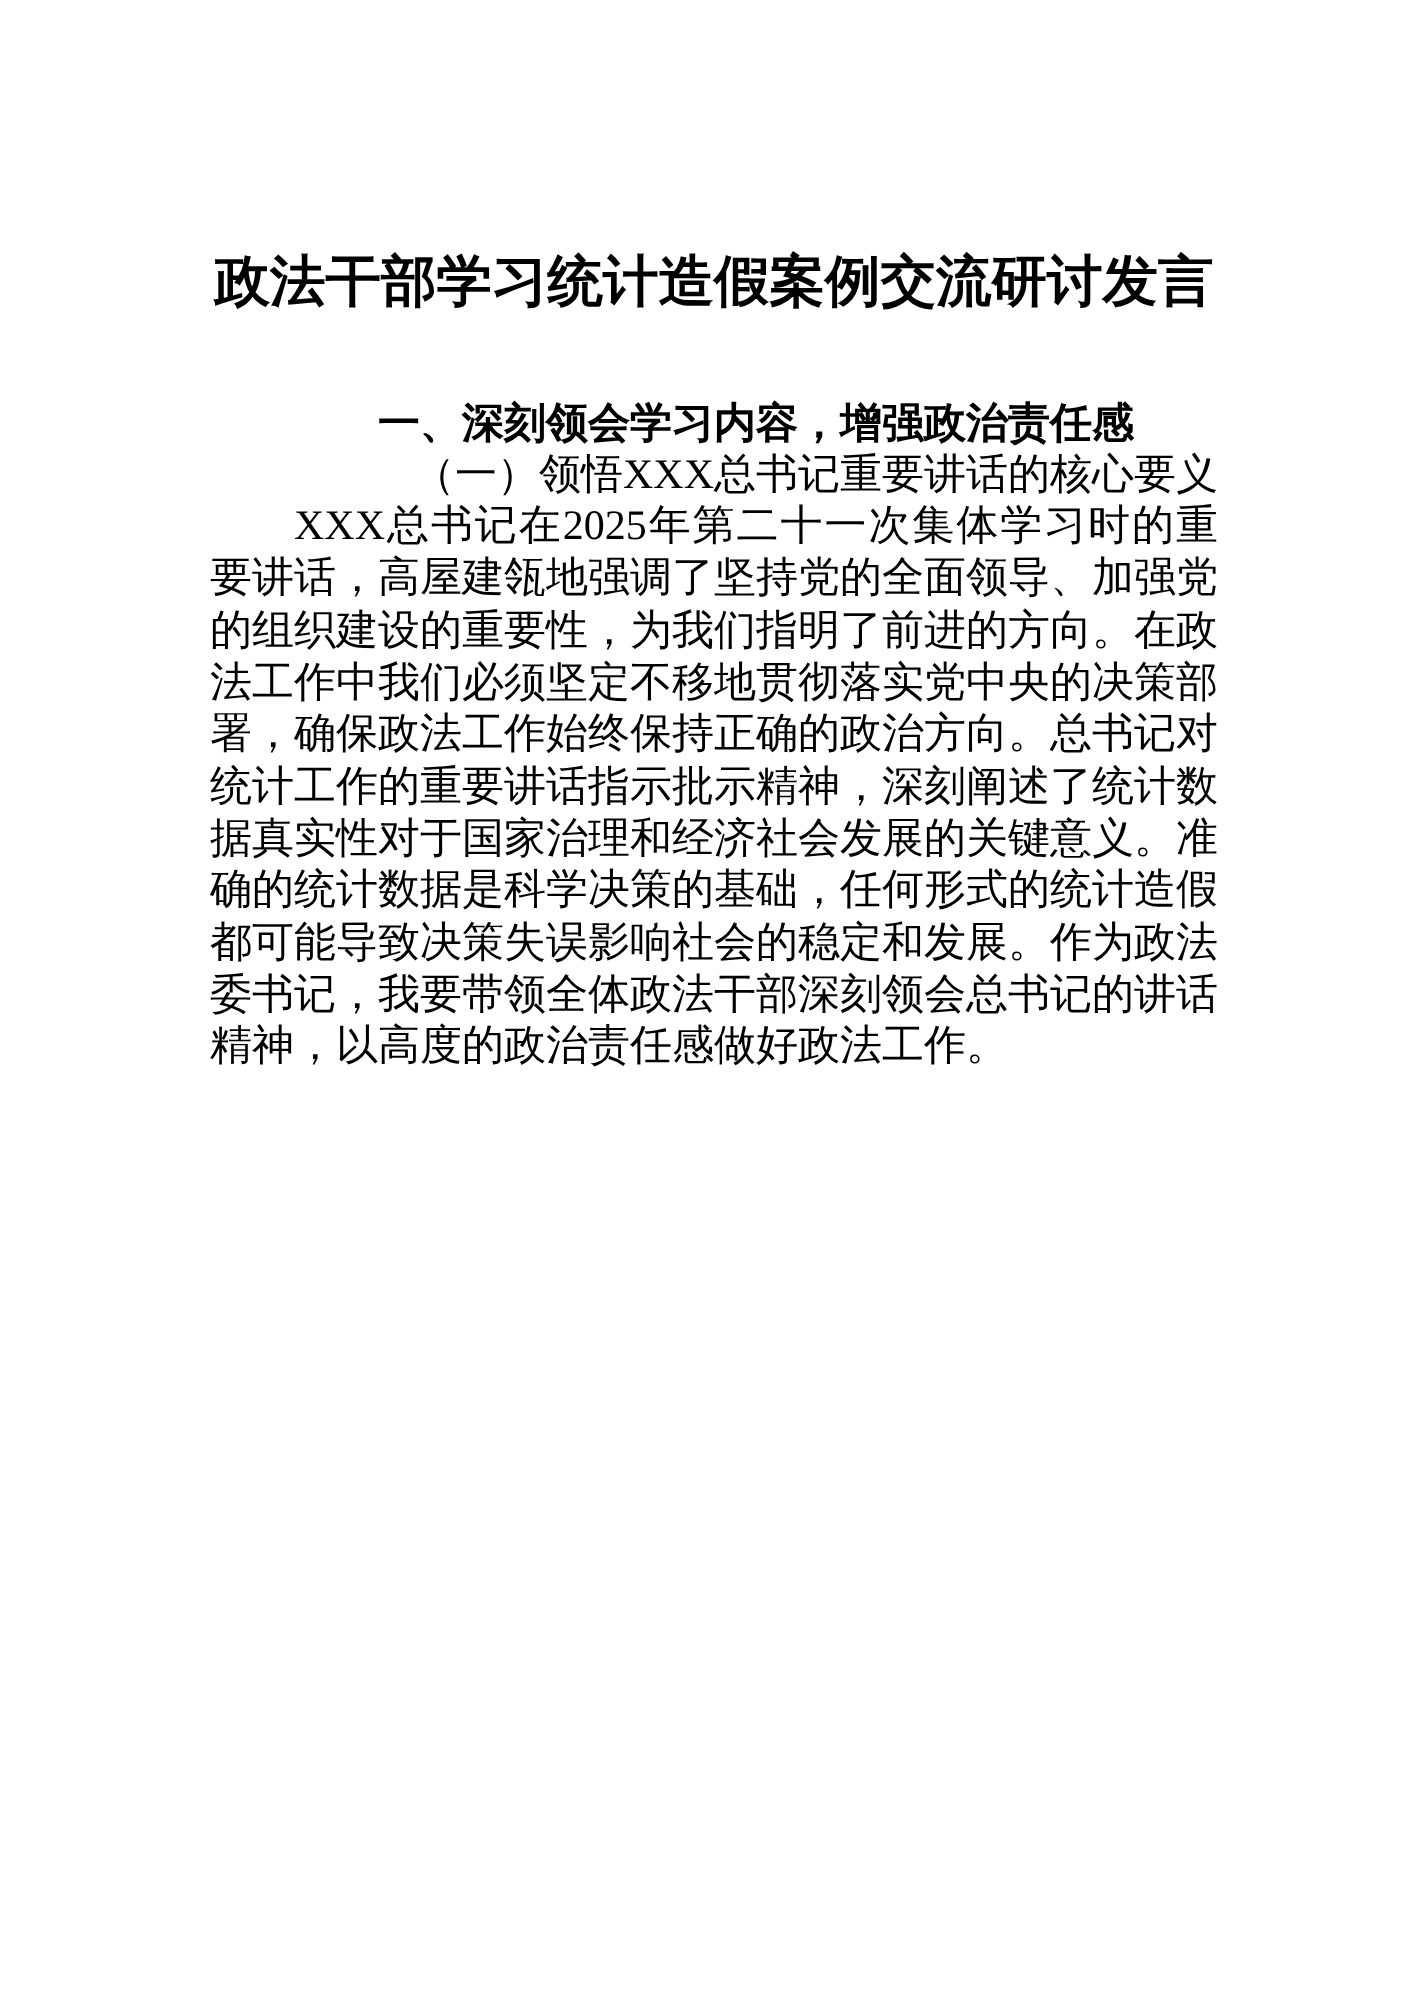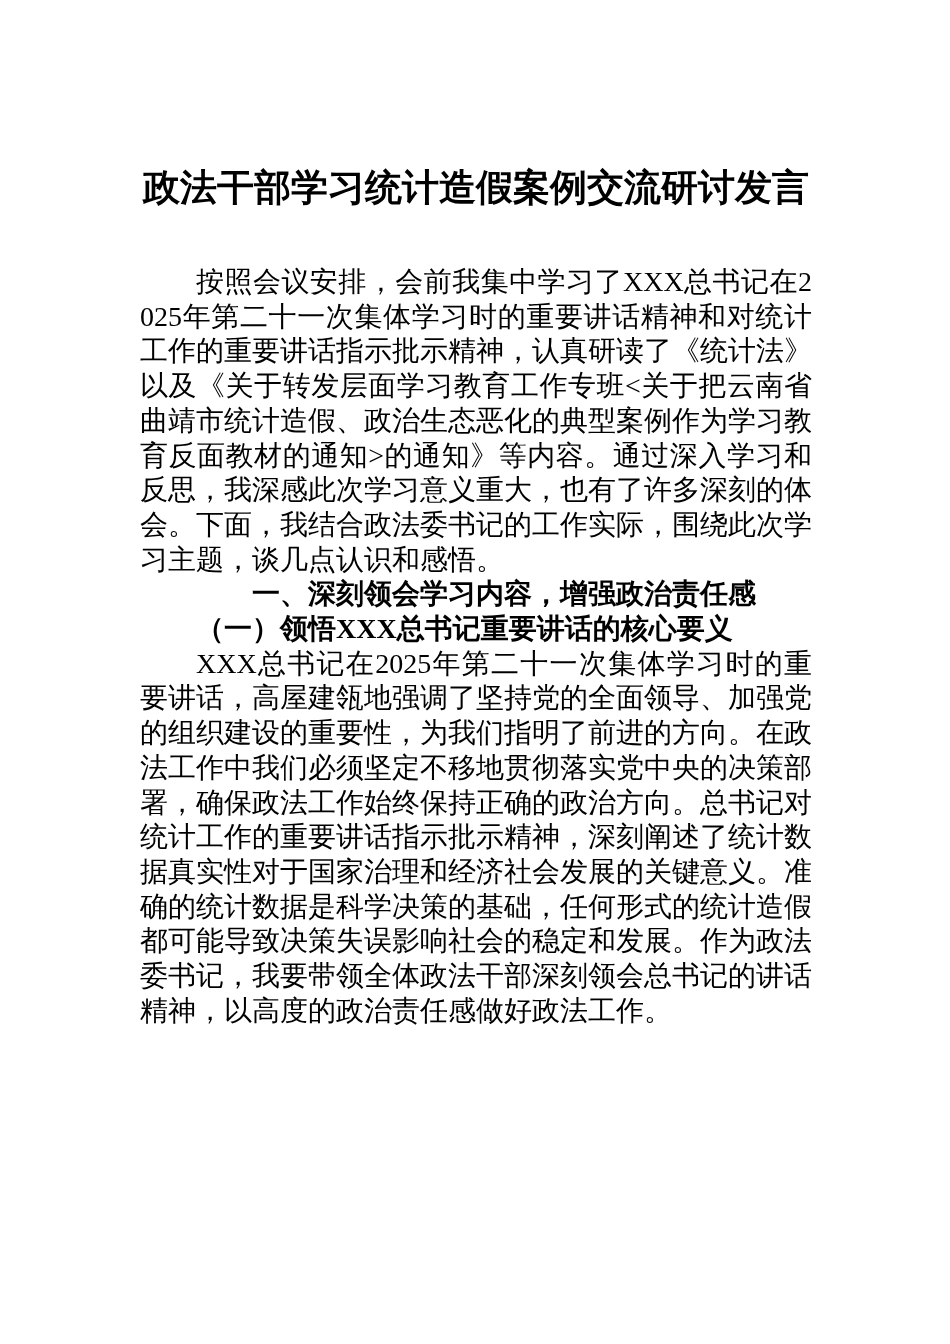--- a/index.html
+++ b/index.html
@@ -40,30 +40,29 @@
     text-align: justify;
     text-indent: 2em;
     word-break: break-all;
   }
   .doc-body p.heading-1 {
     font-weight: bold;
     font-family: "Liberation Sans", sans-serif;
     text-align: center;
   }
   .doc-body p.heading-2 {
-    font-weight: bold;
-    text-align: left;
+    font-weight: normal;
+    text-align: right;
   }
 </style>
 </head>
 <body>
 
 <div class="page">
   <div class="content">
     <h1 class="doc-title">政法干部学习统计造假案例交流研讨发言</h1>
     <div class="doc-body" id="doc-body">
-        <p class="paragraph">按照会议安排，会前我集中学习了XXX总书记在2025年第二十一次集体学习时的重要讲话精神和对统计工作的重要讲话指示批示精神，认真研读了《统计法》以及《关于转发层面学习教育工作专班&lt;关于把云南省曲靖市统计造假、政治生态恶化的典型案例作为学习教育反面教材的通知&gt;的通知》等内容。通过深入学习和反思，我深感此次学习意义重大，也有了许多深刻的体会。下面，我结合政法委书记的工作实际，围绕此次学习主题，谈几点认识和感悟。</p>
         <p class="heading-1">一、深刻领会学习内容，增强政治责任感</p>
         <p class="heading-2">（一）领悟XXX总书记重要讲话的核心要义</p>
         <p class="paragraph">XXX总书记在2025年第二十一次集体学习时的重要讲话，高屋建瓴地强调了坚持党的全面领导、加强党的组织建设的重要性，为我们指明了前进的方向。在政法工作中我们必须坚定不移地贯彻落实党中央的决策部署，确保政法工作始终保持正确的政治方向。总书记对统计工作的重要讲话指示批示精神，深刻阐述了统计数据真实性对于国家治理和经济社会发展的关键意义。准确的统计数据是科学决策的基础，任何形式的统计造假都可能导致决策失误影响社会的稳定和发展。作为政法委书记，我要带领全体政法干部深刻领会总书记的讲话精神，以高度的政治责任感做好政法工作。</p>
       </div>
   </div>
 </div>
 
 </body></html>

